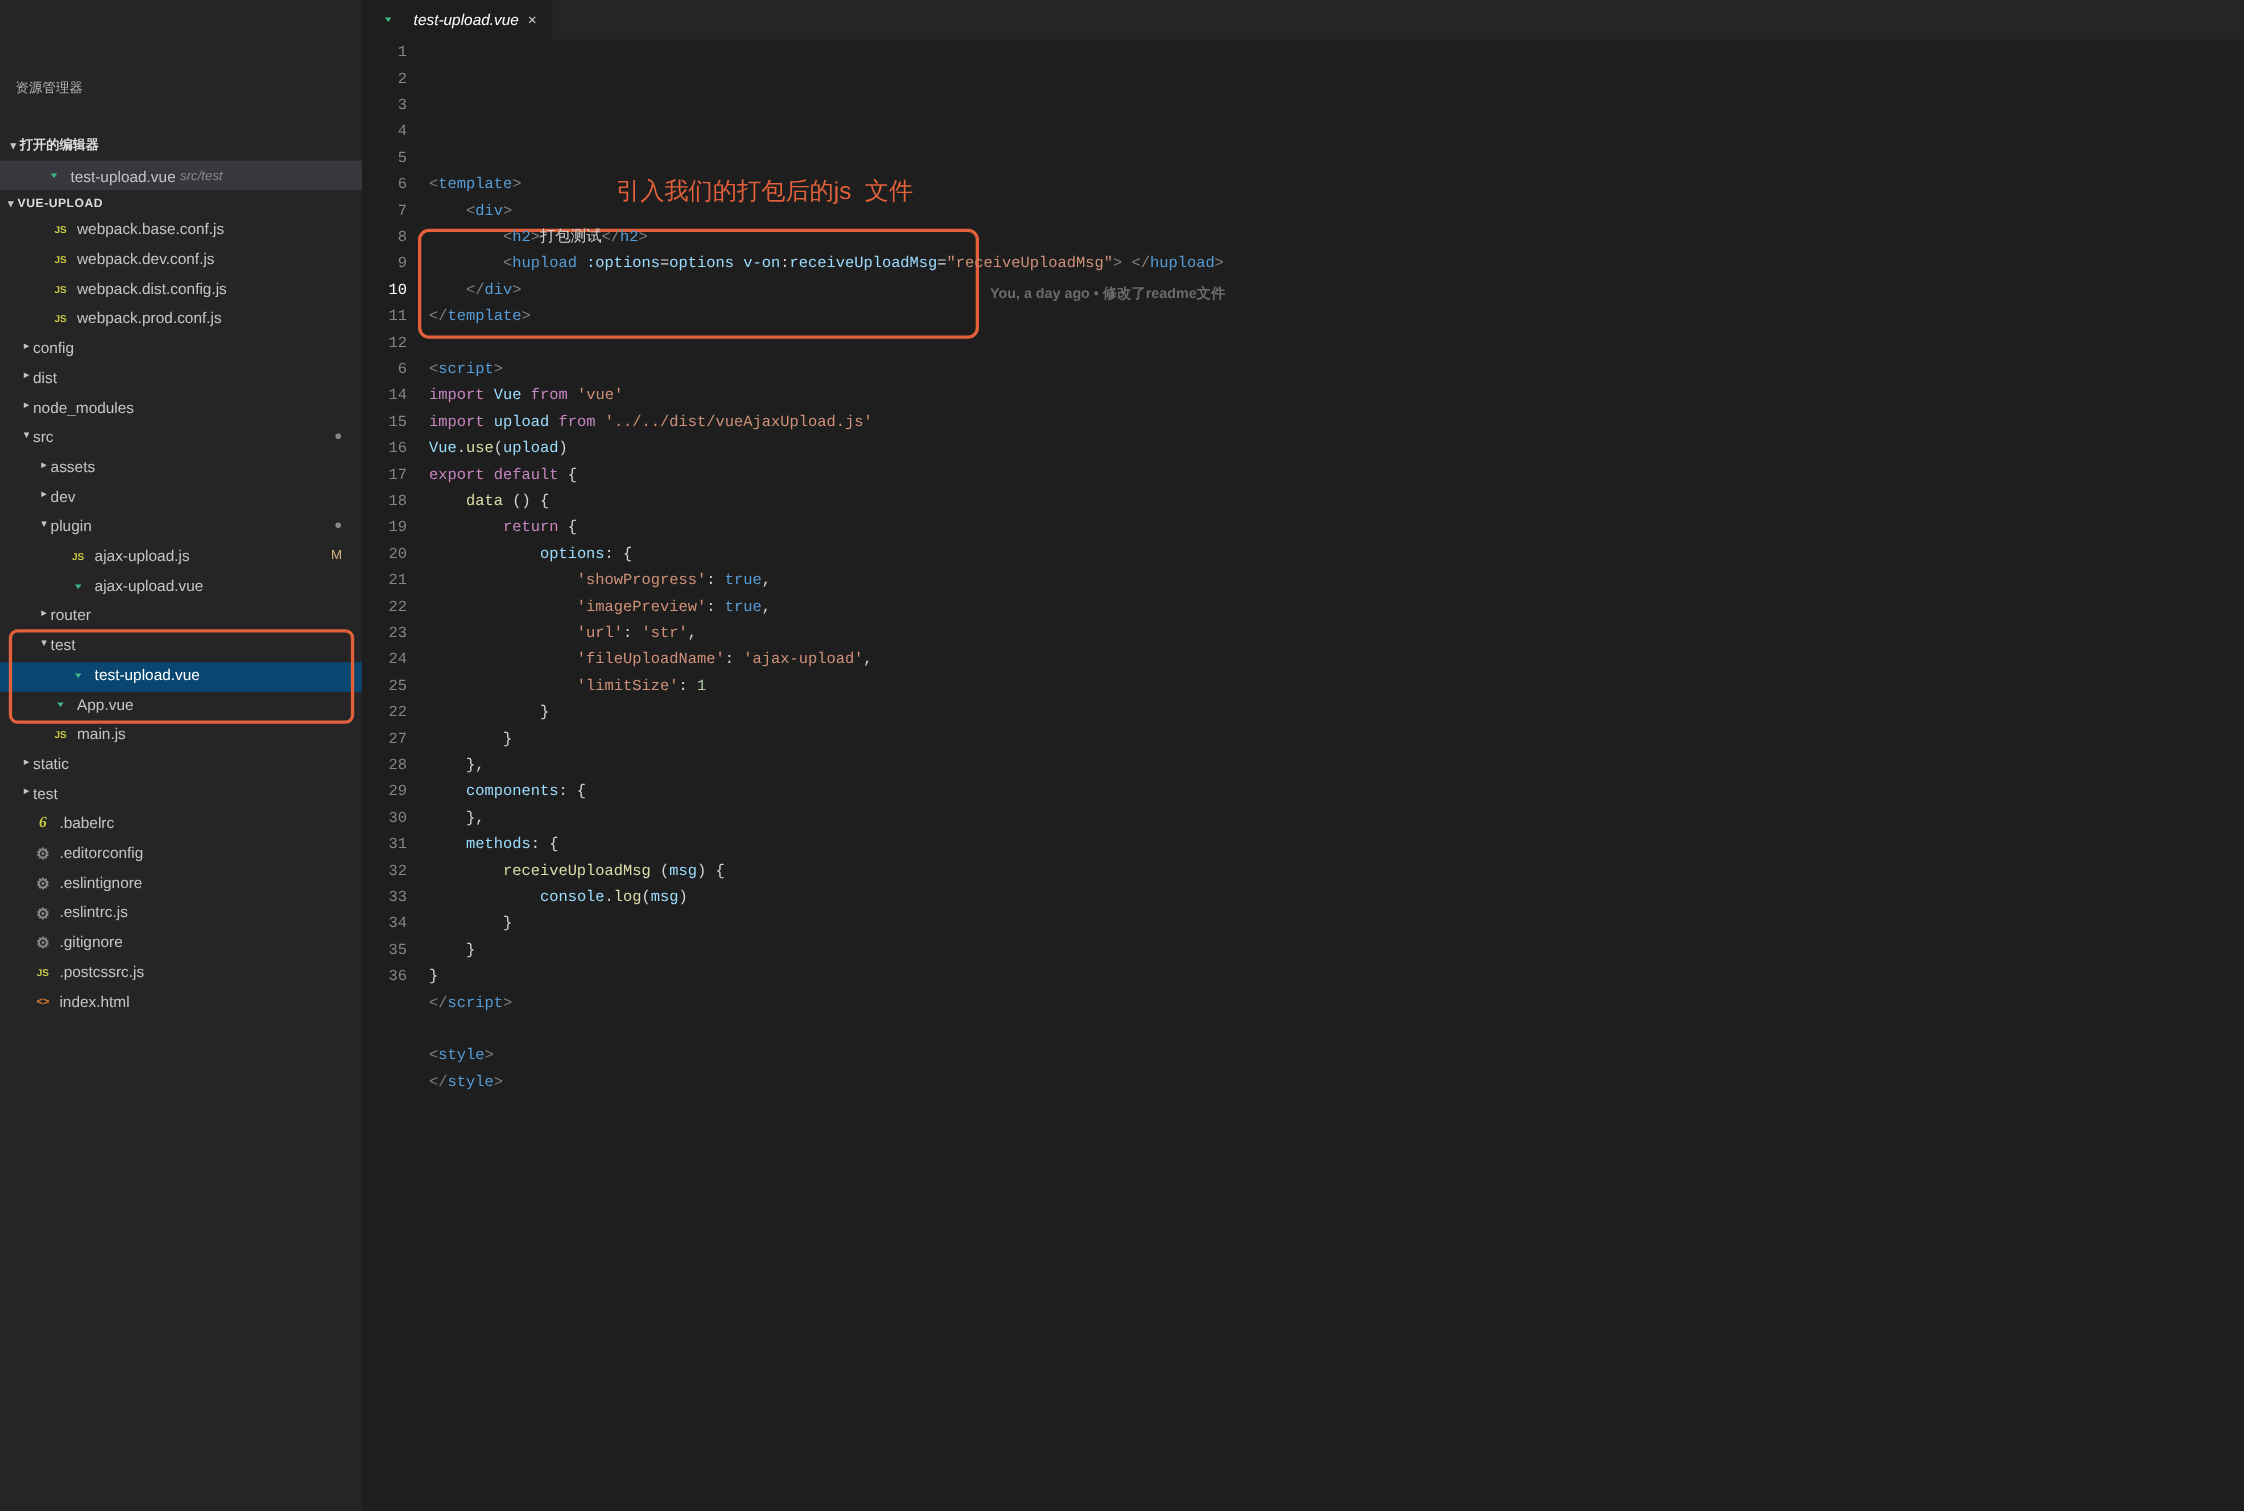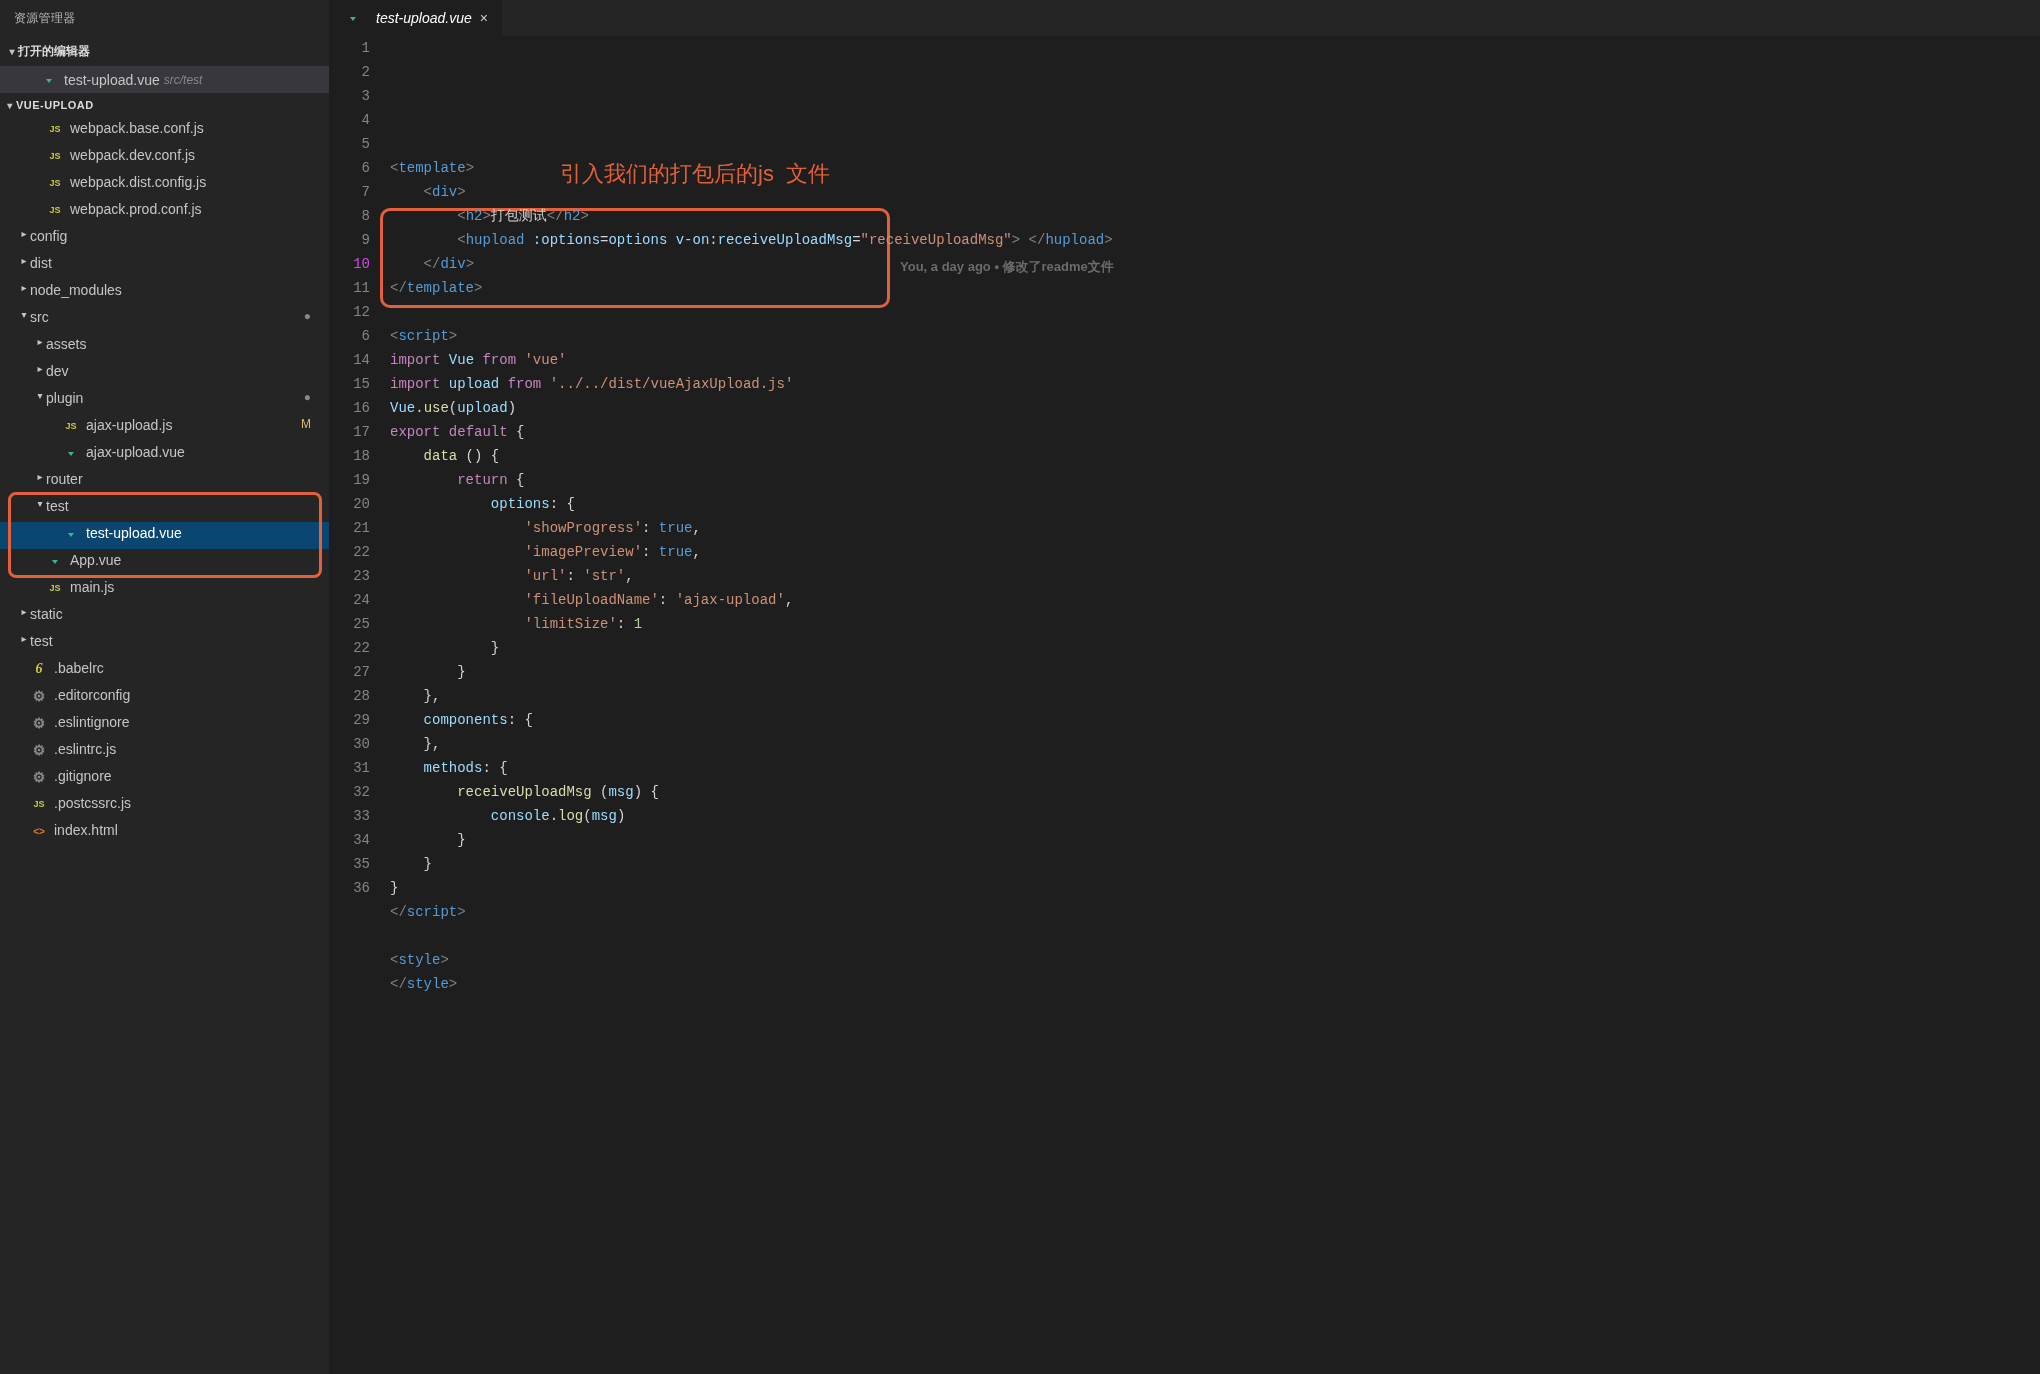--- a/index.html
+++ b/index.html
@@ -13,24 +13,25 @@
       overflow: hidden;
     }
     .sidebar {
       width: 330px;
       background: #252526;
       display: flex;
       flex-direction: column;
       border-right: 1px solid #1e1e1e;
     }
     .sidebar-title {
-      padding: 10px 14px;
+      padding: 28px 14px;
       font-size: 12px;
       color: #b8b8b8;
       letter-spacing: 0.3px;
+      margin-top: 44px;
     }
     .section-header {
       padding: 6px 8px 6px 6px;
       font-size: 12px;
       font-weight: bold;
       color: #dcdcdc;
       cursor: pointer;
       display: flex;
       align-items: center;
     }
@@ -123,21 +124,21 @@
       position: relative;
     }
     .gutter {
       width: 60px;
       text-align: right;
       padding-right: 20px;
       color: #858585;
       user-select: none;
     }
     .gutter .ln { height: 24px; }
-    .gutter .ln.current { color: #d946ef; }
+    .gutter .ln.current { color: #ffffff; }
     .code {
       flex: 1;
       white-space: pre;
       color: #d4d4d4;
       position: relative;
     }
     .code-line { height: 24px; position: relative; }
     .c-tag { color: #808080; }
     .c-tagname { color: #569cd6; }
     .c-attr { color: #9cdcfe; }

